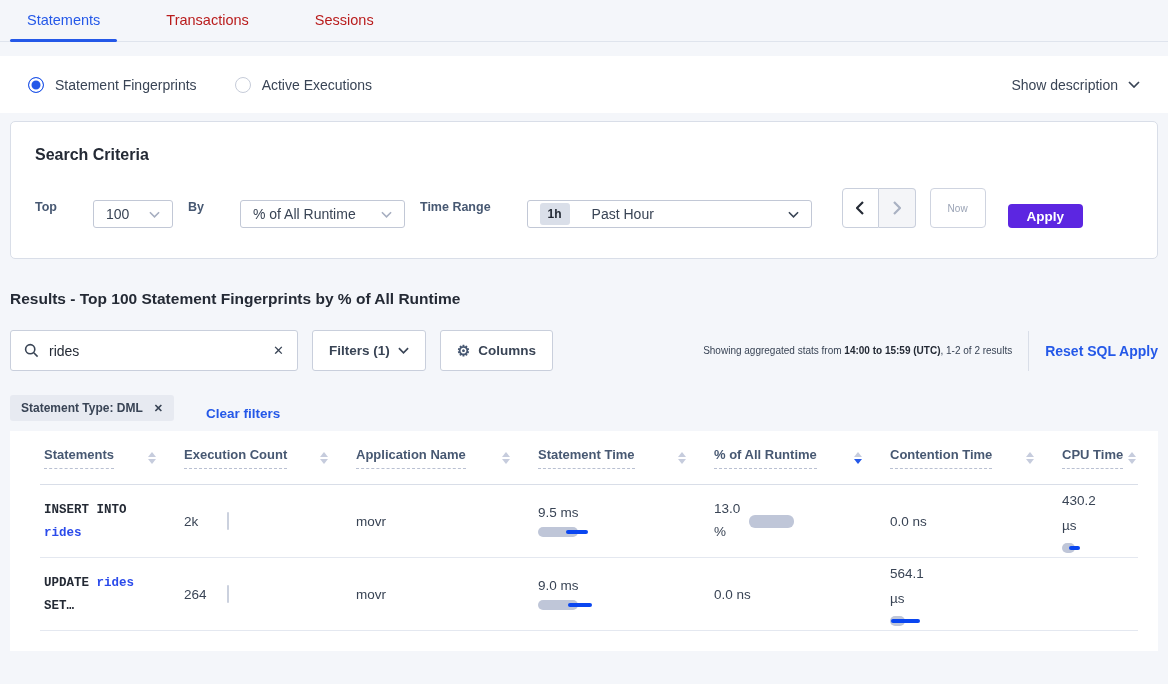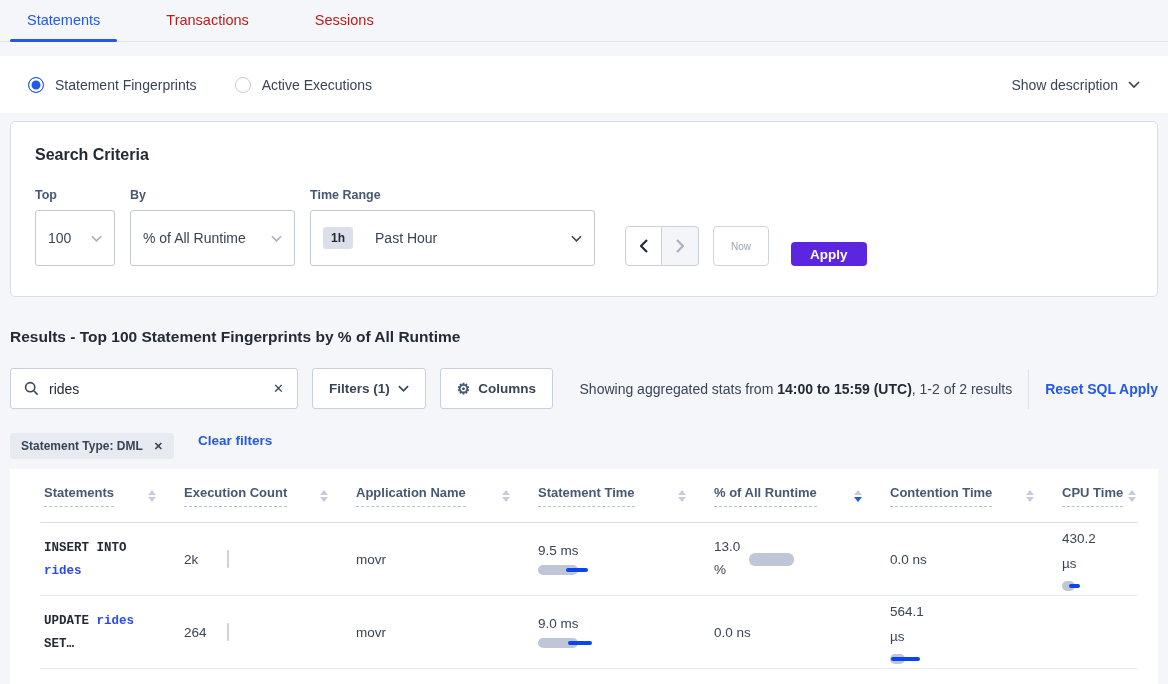--- a/index.html
+++ b/index.html
@@ -26,23 +26,23 @@
   .radio { width:16px; height:16px; border-radius:50%; flex:0 0 auto; }
   .radio.sel { border:1.5px solid #2458E8; background:#2458E8; box-shadow:inset 0 0 0 2.5px #fff; }
   .radio.unsel { border:1.5px solid #C6CCD9; background:#fff; }
   .show-desc { margin-left:auto; display:flex; align-items:center; gap:10px;
                font-size:14px; color:#394455; cursor:pointer; }
   
   .sc-card { background:#fff; border:1px solid #D9DEE8; border-radius:5px;
              margin:8px 10px 0; padding:24px 24px 30px; }
   .sc-title { font-size:16px; font-weight:bold; color:#242A35; margin-bottom:24px; }
   .sc-form { display:flex; align-items:flex-end; }
-  .field { display:flex; flex-direction:column; margin-right:15px; }
+  .field { display:flex; flex-direction:row; margin-right:15px;gap:36px; }
   .field > label { font-size:12.5px; font-weight:bold; color:#475872; margin-bottom:8px; }
-  .select { height:56px; border:1px solid #C2C8D6; border-radius:3px; background:#fff;
+  .select { height:28px; border:1px solid #C2C8D6; border-radius:3px; background:#fff;
             display:flex; align-items:center; justify-content:space-between;
             padding:0 12px; font-size:14px; color:#394455; gap:10px; cursor:pointer; }
   .sel-top { width:80px; }
   .sel-by { width:165px; }
   .sel-time { width:285px; justify-content:flex-start; }
   .sel-time .chev { margin-left:auto; }
   .badge-1h { background:#DADFE9; color:#242A35; font-size:12px; font-weight:bold;
               padding:4px 8px; border-radius:3px; margin-right:12px; }
   .arrow-group { display:flex; margin-left:15px; height:40px; }
   .arrow-btn { width:37px; height:40px; border:1px solid #C9CFDC; background:#fff;
@@ -60,26 +60,26 @@
   .controls-row { display:flex; align-items:center; margin:22px 10px 0; }
   .search-box { width:288px; height:41px; background:#fff; border:1px solid #C9CFDC;
                 border-radius:3px; display:flex; align-items:center; padding:0 13px; }
   .search-box .q { flex:1; font-size:14px; color:#242A35; margin-left:10px; }
   .clear-x { color:#394455; font-size:13px; cursor:pointer; }
   .btn-ghost { height:41px; border:1px solid #C9CFDC; border-radius:3px; background:#fff;
                display:flex; align-items:center; gap:8px; padding:0 16px; font-size:13.5px;
                font-weight:bold; color:#394455; margin-left:14px; cursor:pointer;
                font-family:inherit; }
   .gear { font-size:15px; color:#475872; line-height:1; }
-  .stats { margin-left:auto; font-size:14px; color:#394455; white-space:nowrap; }
+  .stats { margin-left:auto; font-size:10px; color:#394455; white-space:nowrap; }
   .stats b { color:#242A35; }
   .vdiv { width:1px; height:40px; background:#D9DEE8; margin:0 16px; flex:0 0 auto; }
   .reset-link { color:#2458E8; font-size:14px; font-weight:bold; cursor:pointer;
                 text-decoration:none; white-space:nowrap; }
-  .chip-row { display:flex; align-items:flex-start; margin:24px 10px 0; gap:24px; }
+  .chip-row { display:flex; align-items:flex-end; margin:24px 10px 0; gap:32px; }
   .chip { background:#E7EAF1; border-radius:3px; height:26px; display:flex;
           align-items:center; gap:11px; padding:0 11px; font-size:12px;
           font-weight:bold; color:#394455; }
   .chip .clear-x { font-size:11px; }
   .clear-link { color:#2458E8; font-size:13.5px; font-weight:bold; cursor:pointer;
                 text-decoration:none; }
   
   .table-card { margin:10px 10px 0; background:#fff; padding-bottom:20px; }
   .tbl { margin:0 20px 0 30px; }
   .thead, .tr { display:grid; grid-template-columns:140px 172px 182px 176px 176px 172px 1fr; }

